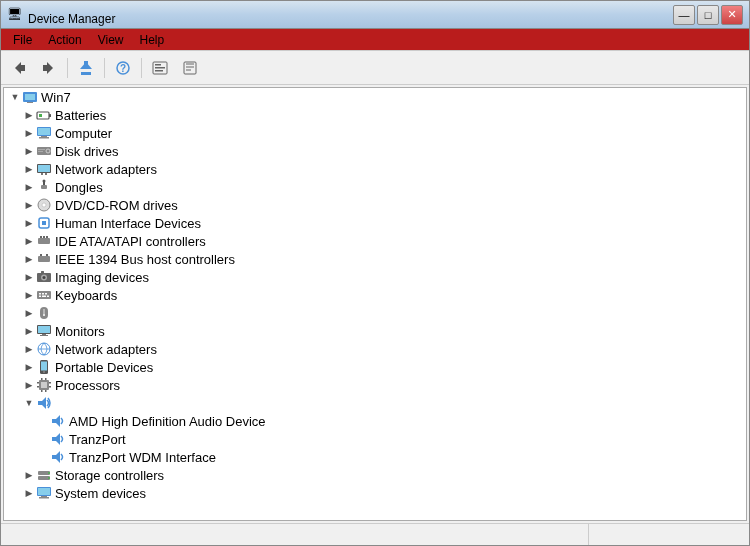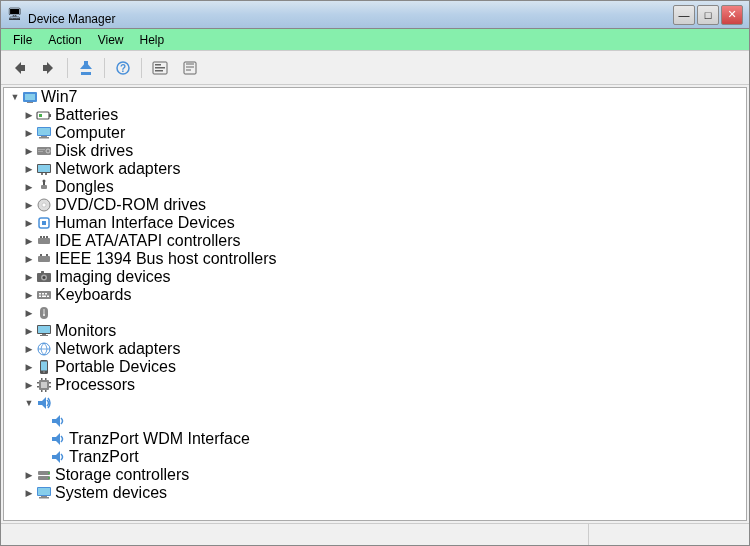--- a/index.html
+++ b/index.html
@@ -60,21 +60,21 @@
       font-size: 11px;
       color: #000;
       border-radius: 2px;
     }
     .title-btn.close {
       background: linear-gradient(to bottom, #f08080, #cc4444);
       color: white;
     }
     .menu-bar {
       height: 22px;
-      background: #86efac;
+      background: #b91c1c;
       border-bottom: 1px solid #ccc;
       display: flex;
       align-items: center;
       padding: 0 4px;
     }
     .menu-item {
       padding: 2px 8px;
       font-size: 12px;
       cursor: pointer;
       border-radius: 2px;
@@ -157,21 +157,21 @@
       width: 16px;
       height: 16px;
       display: inline-flex;
       align-items: center;
       justify-content: center;
       flex-shrink: 0;
       margin-right: 3px;
       font-size: 13px;
     }
     .node-label {
-      font-size: 16px;
+      font-size: 13px;
     }
     .status-bar {
       height: 22px;
       background: #f0f0f0;
       border-top: 1px solid #ccc;
       display: flex;
       align-items: center;
     }
     .status-segment {
       flex: 1;
@@ -510,45 +510,46 @@
 
       <div class="tree-item">
         <span class="indent" style="width:32px"></span>
         <span class="expand-btn" style="visibility:hidden">▶</span>
         <span class="node-icon">
           <svg width="16" height="16" viewBox="0 0 16 16">
             <polygon points="2,6 6,6 10,2 10,14 6,10 2,10" fill="#4a90d9"></polygon>
             <path d="M11,5 Q14,8 11,11" fill="none" stroke="#4a90d9" stroke-width="1.5"></path>
           </svg>
         </span>
+        <span class="node-label">AMD High Definition Audio Device</span>
       </div>
 
 
       <div class="tree-item">
         <span class="indent" style="width:32px"></span>
         <span class="expand-btn" style="visibility:hidden">▶</span>
         <span class="node-icon">
           <svg width="16" height="16" viewBox="0 0 16 16">
             <polygon points="2,6 6,6 10,2 10,14 6,10 2,10" fill="#4a90d9"></polygon>
             <path d="M11,5 Q14,8 11,11" fill="none" stroke="#4a90d9" stroke-width="1.5"></path>
           </svg>
         </span>
-        <span class="node-label">TranzPort WDM Interface</span>
+        <span class="node-label">TranzPort</span>
       </div>
 
       <div class="tree-item">
         <span class="indent" style="width:32px"></span>
         <span class="expand-btn" style="visibility:hidden">▶</span>
         <span class="node-icon">
           <svg width="16" height="16" viewBox="0 0 16 16">
             <polygon points="2,6 6,6 10,2 10,14 6,10 2,10" fill="#4a90d9"></polygon>
             <path d="M11,5 Q14,8 11,11" fill="none" stroke="#4a90d9" stroke-width="1.5"></path>
           </svg>
         </span>
-        <span class="node-label">TranzPort</span>
+        <span class="node-label">TranzPort WDM Interface</span>
       </div>
 
       <div class="tree-item">
         <span class="indent" style="width:18px"></span>
         <span class="expand-btn">▶</span>
         <span class="node-icon">
           <svg width="16" height="16" viewBox="0 0 16 16">
             <rect x="2" y="4" width="12" height="4" rx="1" fill="#888"></rect>
             <rect x="2" y="9" width="12" height="4" rx="1" fill="#888"></rect>
             <circle cx="13" cy="6" r="1" fill="#4CAF50"></circle>

